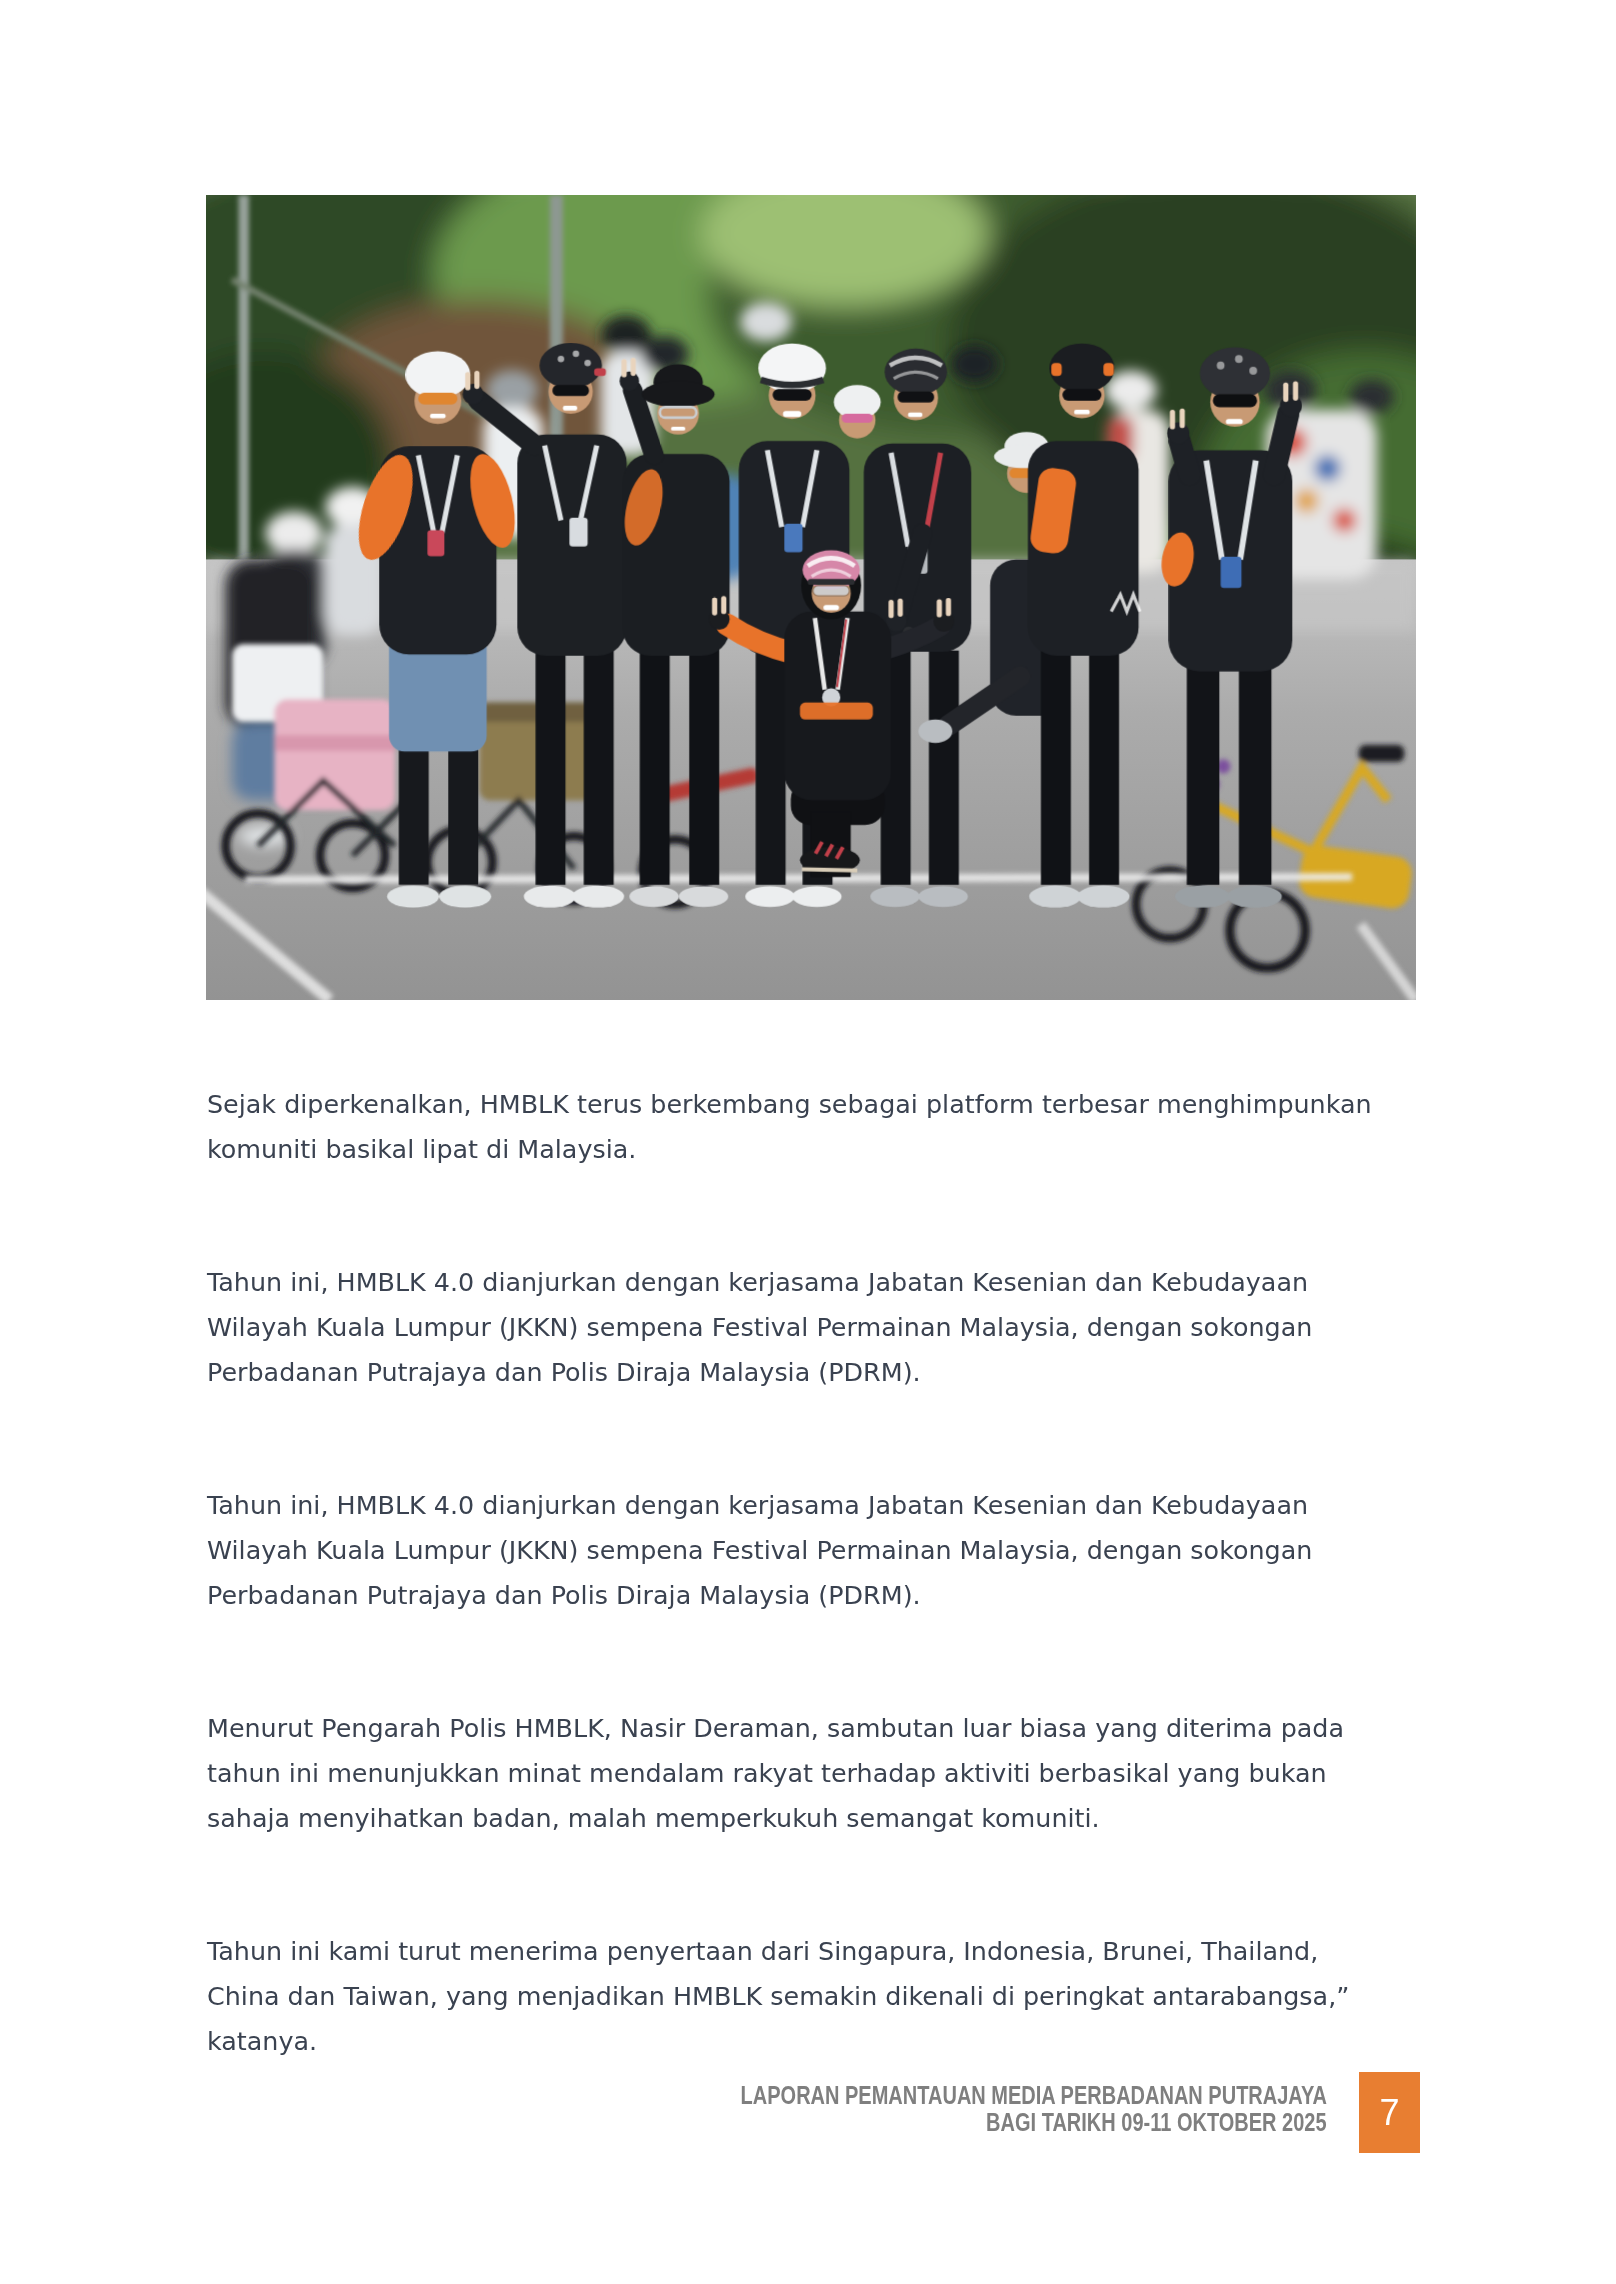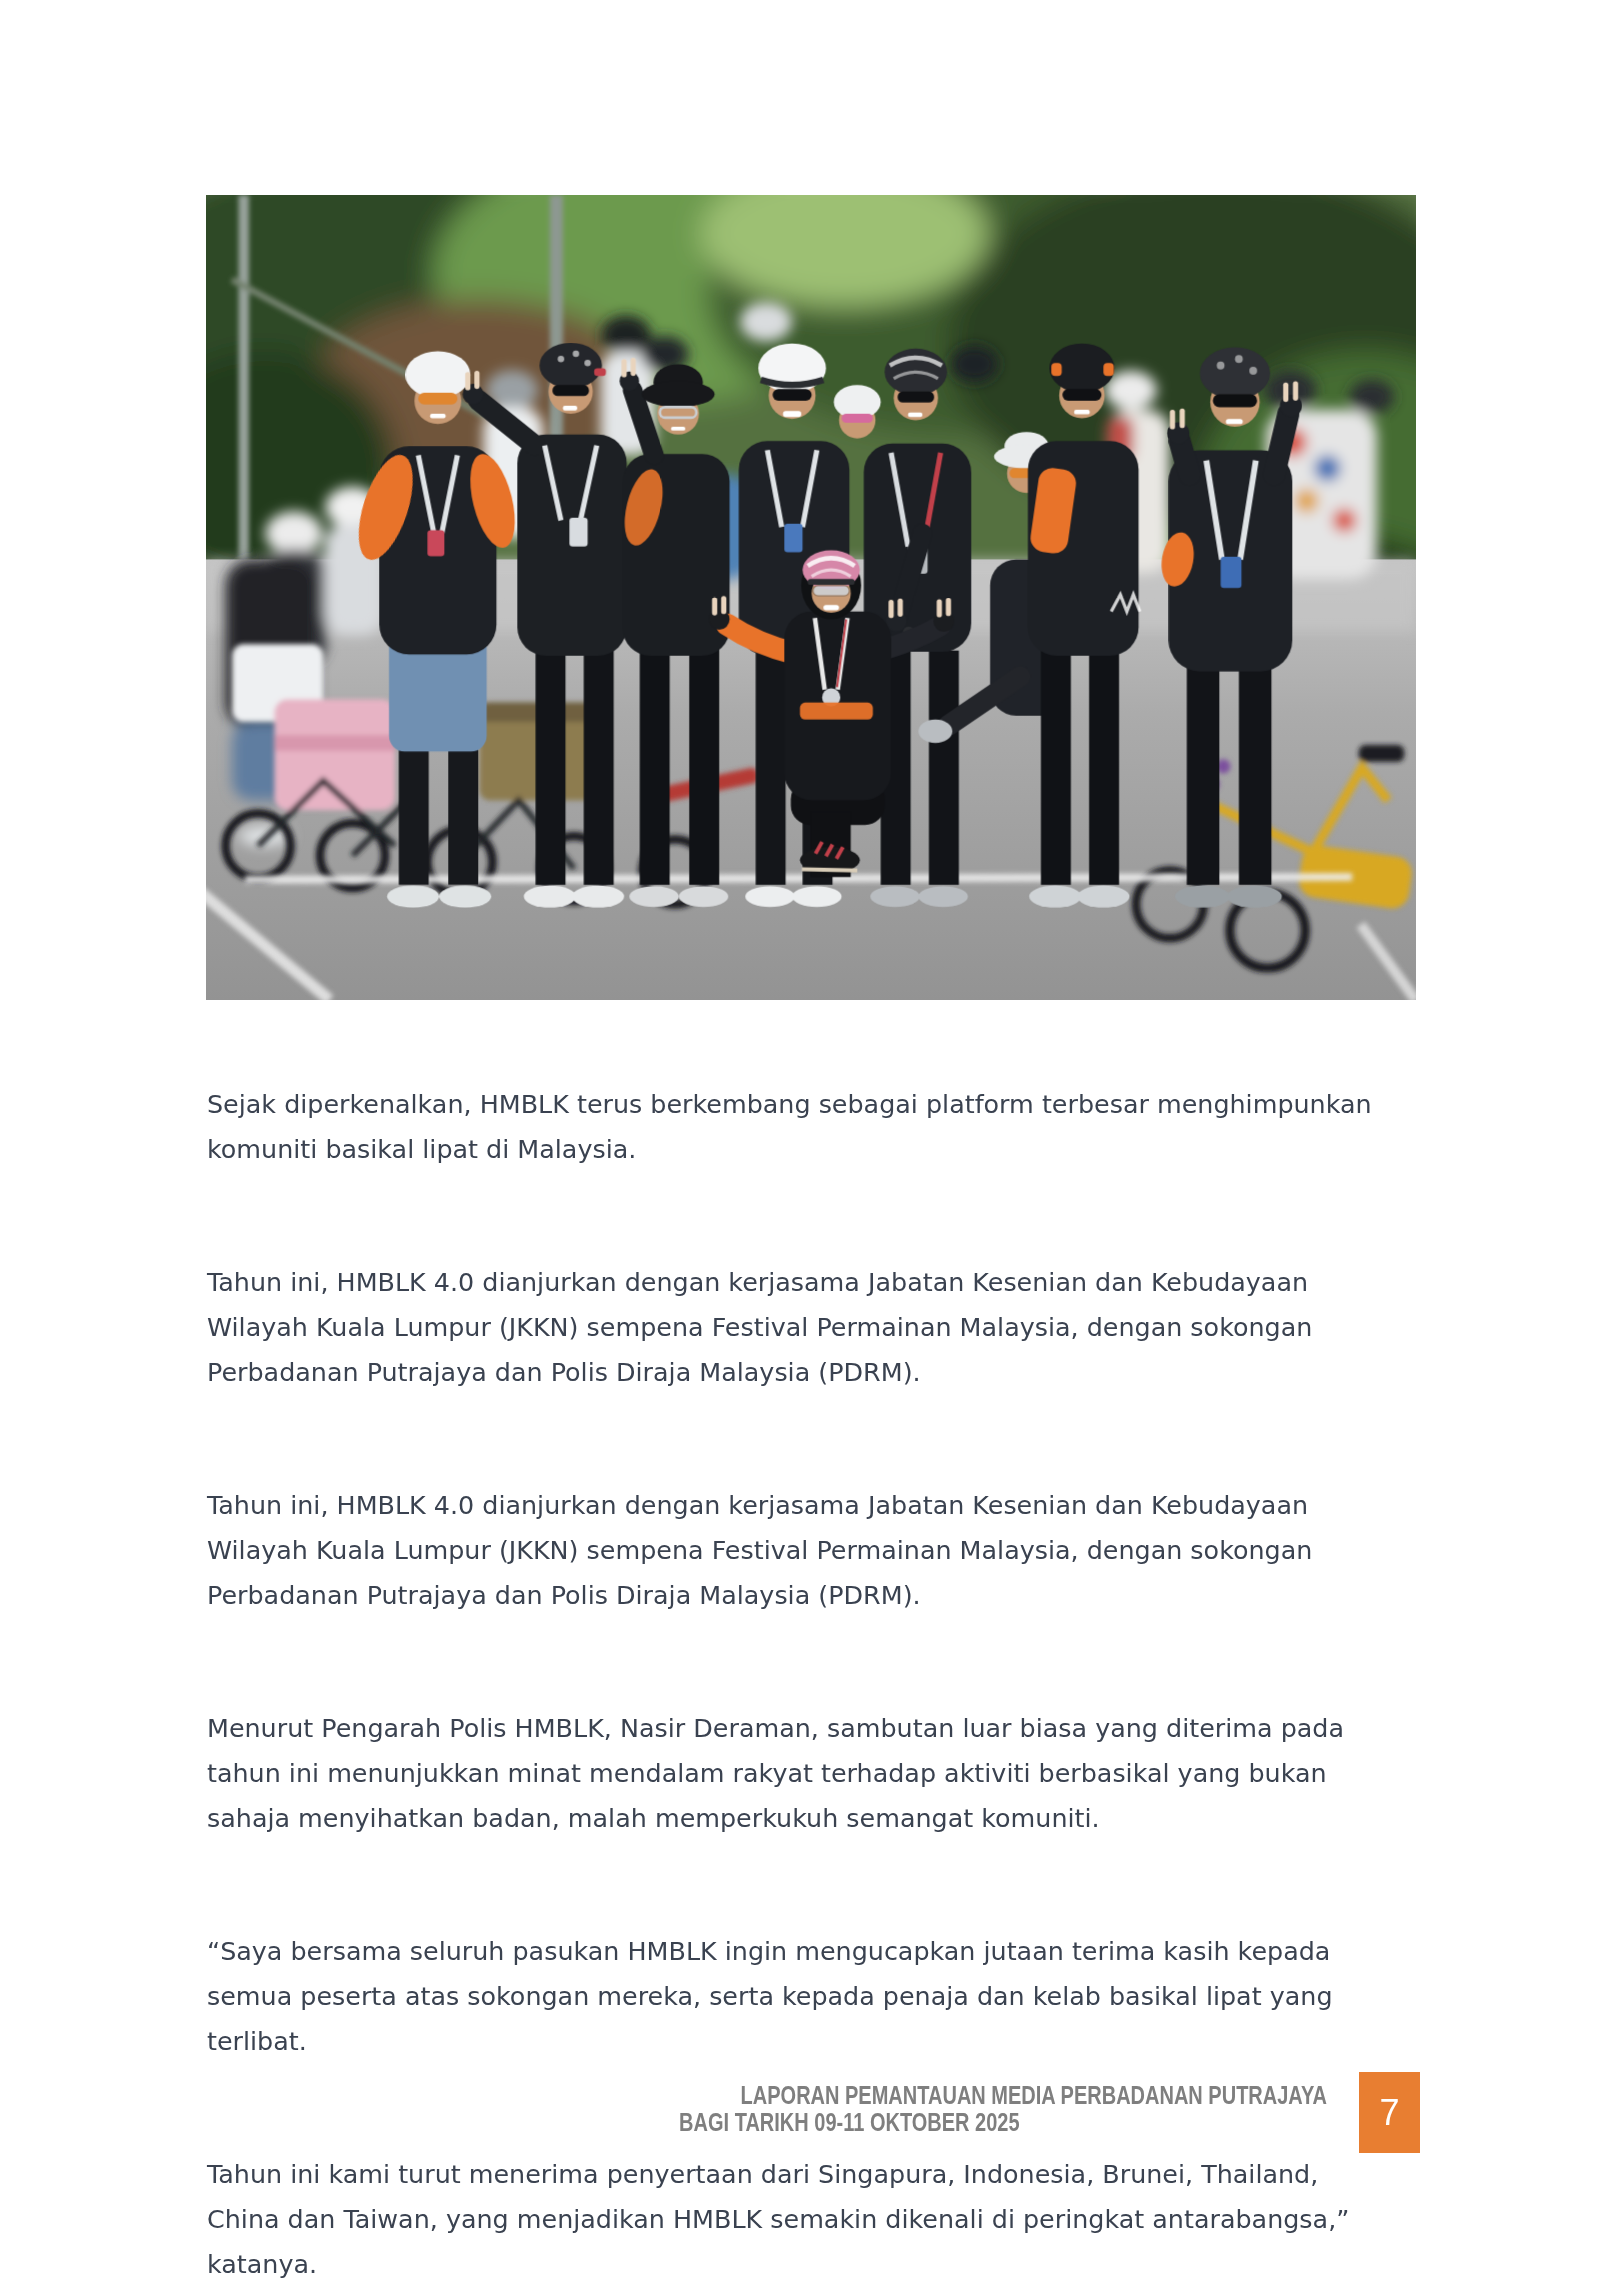--- a/index.html
+++ b/index.html
@@ -2,21 +2,21 @@
 <html style="font-size:10.4px"><head>
 <meta charset="utf-8">
 <style>
   html,body{margin:0;padding:0;background:#ffffff;}
   .page{position:relative;width:1600px;height:2284px;background:#ffffff;overflow:hidden;
         font-family:"DejaVu Sans",sans-serif;}
   .photo{position:absolute;left:206px;top:195px;width:1210px;height:805px;display:block;}
   .article{position:absolute;left:207px;top:1037px;width:1302px;color:#3a4250;
            font-size:25.4px;line-height:45px;white-space:pre-line;}
   .article p{margin:0 0 43px 0;}
-  .footer-text{position:absolute;right:273px;top:2082px;text-align:left;color:#7f7f7f;
+  .footer-text{position:absolute;right:273px;top:2082px;text-align:right;color:#7f7f7f;
                font-weight:bold;font-size:25px;line-height:27px;
                font-family:"Liberation Sans",sans-serif;}
   .condense{display:inline-block;transform:scaleX(0.8);transform-origin:100% 50%;white-space:nowrap;}
   .page-badge{position:absolute;left:1359px;top:2072px;width:61px;height:81px;background:#e87e31;
               color:#ffffff;display:flex;align-items:center;justify-content:center;
               font-size:36px;font-weight:400;font-family:"Liberation Sans",sans-serif;}
 </style>
 </head>
 <body>
 
@@ -313,23 +313,20 @@
 komuniti basikal lipat di Malaysia.</p>
     <p>Tahun ini, HMBLK 4.0 dianjurkan dengan kerjasama Jabatan Kesenian dan Kebudayaan
 Wilayah Kuala Lumpur (JKKN) sempena Festival Permainan Malaysia, dengan sokongan
 Perbadanan Putrajaya dan Polis Diraja Malaysia (PDRM).</p>
     <p>Tahun ini, HMBLK 4.0 dianjurkan dengan kerjasama Jabatan Kesenian dan Kebudayaan
 Wilayah Kuala Lumpur (JKKN) sempena Festival Permainan Malaysia, dengan sokongan
 Perbadanan Putrajaya dan Polis Diraja Malaysia (PDRM).</p>
     <p>Menurut Pengarah Polis HMBLK, Nasir Deraman, sambutan luar biasa yang diterima pada
 tahun ini menunjukkan minat mendalam rakyat terhadap aktiviti berbasikal yang bukan
 sahaja menyihatkan badan, malah memperkukuh semangat komuniti.</p>
-    <p>“Saya bersama seluruh pasukan HMBLK ingin mengucapkan jutaan terima kasih kepada
-semua peserta atas sokongan mereka, serta kepada penaja dan kelab basikal lipat yang
-terlibat.</p>
     <p>Tahun ini kami turut menerima penyertaan dari Singapura, Indonesia, Brunei, Thailand,
 China dan Taiwan, yang menjadikan HMBLK semakin dikenali di peringkat antarabangsa,”
 katanya.</p>
   </div>
 
   <div class="footer-text">
     <span class="condense">LAPORAN PEMANTAUAN MEDIA PERBADANAN PUTRAJAYA</span><br>
     <span class="condense">BAGI TARIKH 09-11 OKTOBER 2025</span>
   </div>
   <div class="page-badge">

